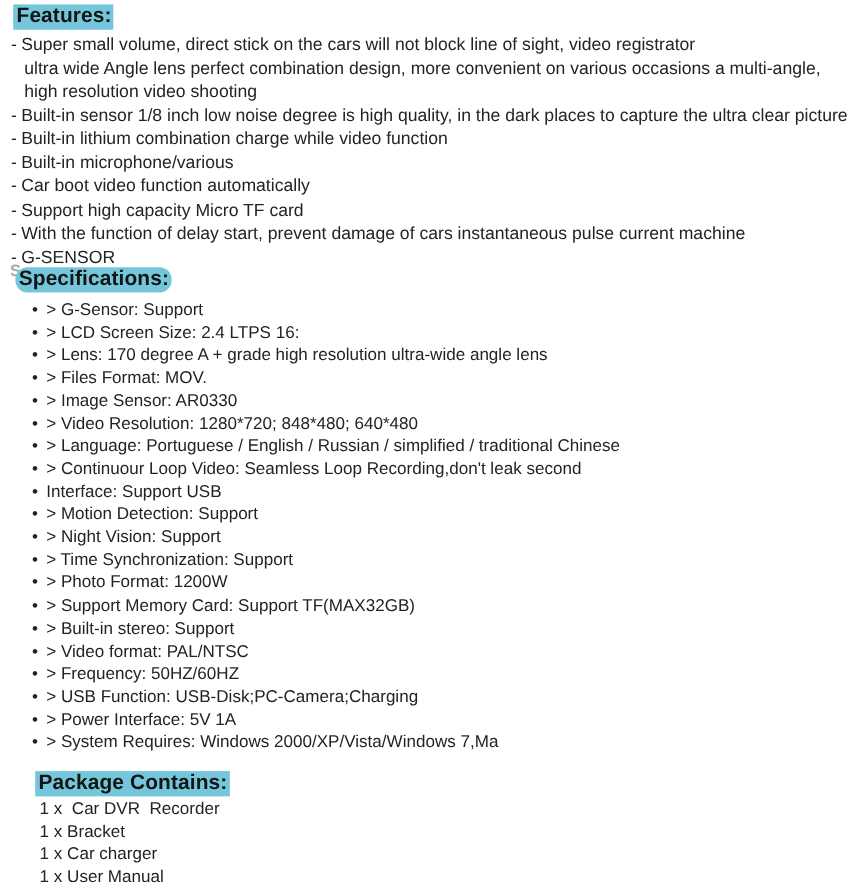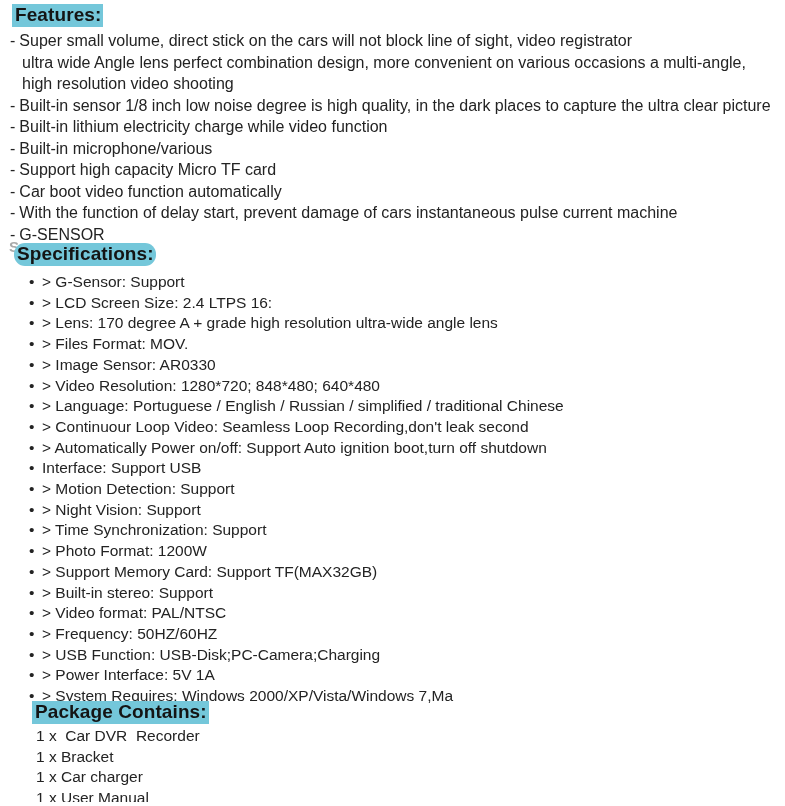--- a/index.html
+++ b/index.html
@@ -125,42 +125,42 @@
 </head>
 <body>
 
 <div class="page">
 
   <div class="heading" id="features-heading">Features:</div>
 
   <ul class="features-list">
       <li class="feat-item"><span class="dash">-</span><span>Super small volume, direct stick on the cars will not block line of sight, video registrator</span><br><span>ultra wide Angle lens perfect combination design, more convenient on various occasions a multi-angle,</span><br><span>high resolution video shooting</span></li>
       <li class="feat-item"><span class="dash">-</span><span>Built-in sensor 1/8 inch low noise degree is high quality, in the dark places to capture the ultra clear picture</span></li>
-      <li class="feat-item"><span class="dash">-</span><span>Built-in lithium electricity charge while video function</span></li>
+      <li class="feat-item"><span class="dash">-</span><span>Built-in lithium combination charge while video function</span></li>
       <li class="feat-item"><span class="dash">-</span><span>Built-in microphone/various</span></li>
+      <li class="feat-item"><span class="dash">-</span><span>Car boot video function automatically</span></li>
       <li class="feat-item"><span class="dash">-</span><span>Support high capacity Micro TF card</span></li>
-      <li class="feat-item"><span class="dash">-</span><span>Car boot video function automatically</span></li>
       <li class="feat-item"><span class="dash">-</span><span>With the function of delay start, prevent damage of cars instantaneous pulse current machine</span></li>
       <li class="feat-item"><span class="dash">-</span><span>G-SENSOR</span></li>
     </ul>
 
   <div class="ghost-letter">S</div>
 
   <div class="heading" id="specs-heading">Specifications:</div>
 
   <ul class="specs-list">
       <li class="spec-item"><span class="bullet">•</span><span>&gt; G-Sensor: Support</span></li>
       <li class="spec-item"><span class="bullet">•</span><span>&gt; LCD Screen Size: 2.4 LTPS 16:</span></li>
       <li class="spec-item"><span class="bullet">•</span><span>&gt; Lens: 170 degree A + grade high resolution ultra-wide angle lens</span></li>
       <li class="spec-item"><span class="bullet">•</span><span>&gt; Files Format: MOV.</span></li>
       <li class="spec-item"><span class="bullet">•</span><span>&gt; Image Sensor: AR0330</span></li>
       <li class="spec-item"><span class="bullet">•</span><span>&gt; Video Resolution: 1280*720; 848*480; 640*480</span></li>
       <li class="spec-item"><span class="bullet">•</span><span>&gt; Language: Portuguese / English / Russian / simplified / traditional Chinese</span></li>
       <li class="spec-item"><span class="bullet">•</span><span>&gt; Continuour Loop Video: Seamless Loop Recording,don't leak second</span></li>
-      <li class="spec-item"><span class="bullet">•</span><span>&gt; Automatically Power on/off: Support Auto ignition boot,turn off shutdown</span></li>
+      <li class="spec-item"><span class="bullet">•</span></li>
       <li class="spec-item"><span class="bullet">•</span><span>Interface: Support USB</span></li>
       <li class="spec-item"><span class="bullet">•</span><span>&gt; Motion Detection: Support</span></li>
       <li class="spec-item"><span class="bullet">•</span><span>&gt; Night Vision: Support</span></li>
       <li class="spec-item"><span class="bullet">•</span><span>&gt; Time Synchronization: Support</span></li>
       <li class="spec-item"><span class="bullet">•</span><span>&gt; Photo Format: 1200W</span></li>
       <li class="spec-item"><span class="bullet">•</span><span>&gt; Support Memory Card: Support TF(MAX32GB)</span></li>
       <li class="spec-item"><span class="bullet">•</span><span>&gt; Built-in stereo: Support</span></li>
       <li class="spec-item"><span class="bullet">•</span><span>&gt; Video format: PAL/NTSC</span></li>
       <li class="spec-item"><span class="bullet">•</span><span>&gt; Frequency: 50HZ/60HZ</span></li>
       <li class="spec-item"><span class="bullet">•</span><span>&gt; USB Function: USB-Disk;PC-Camera;Charging</span></li>

